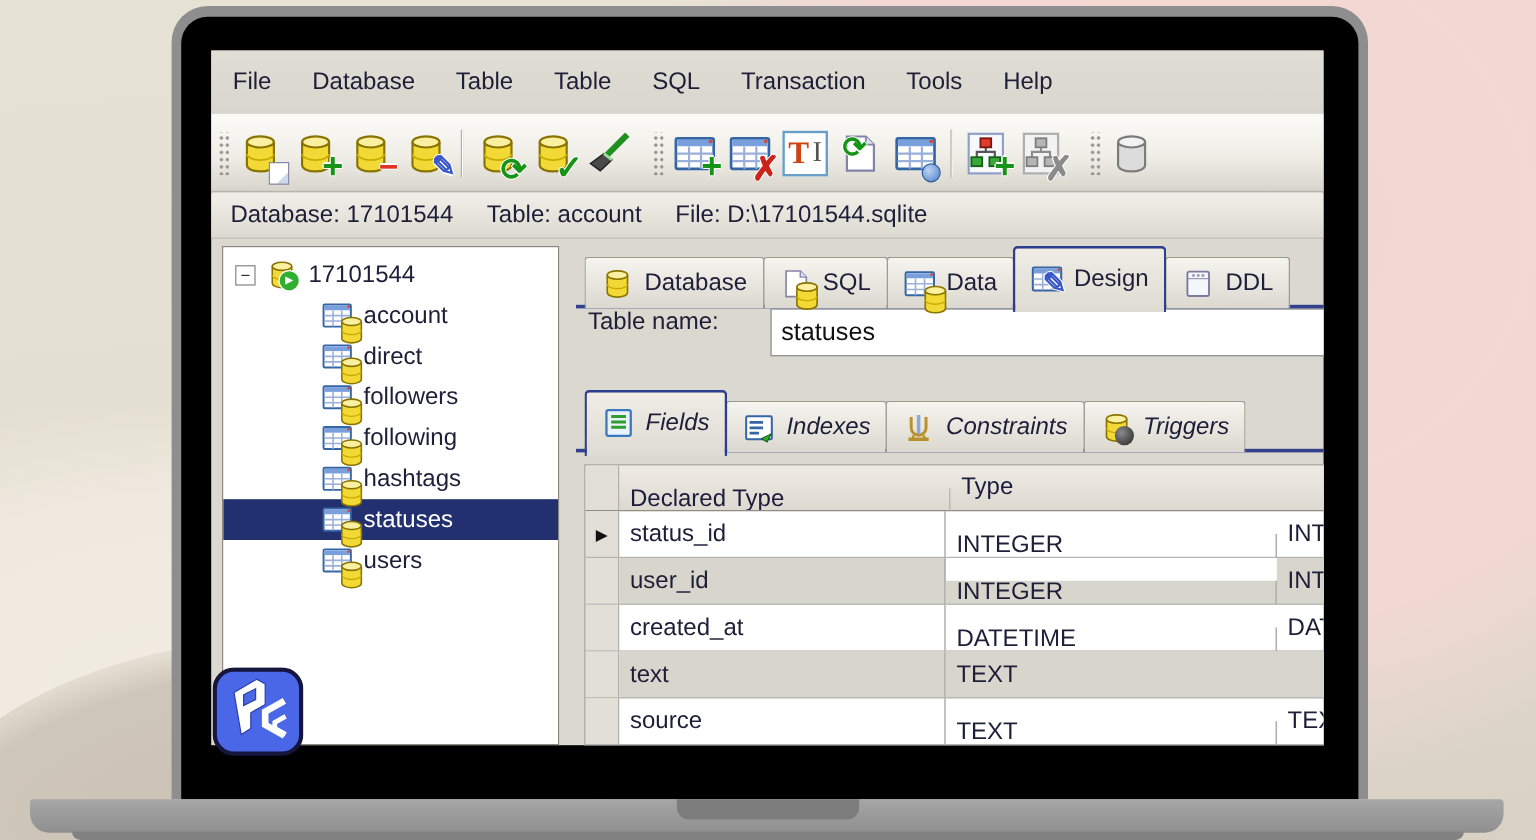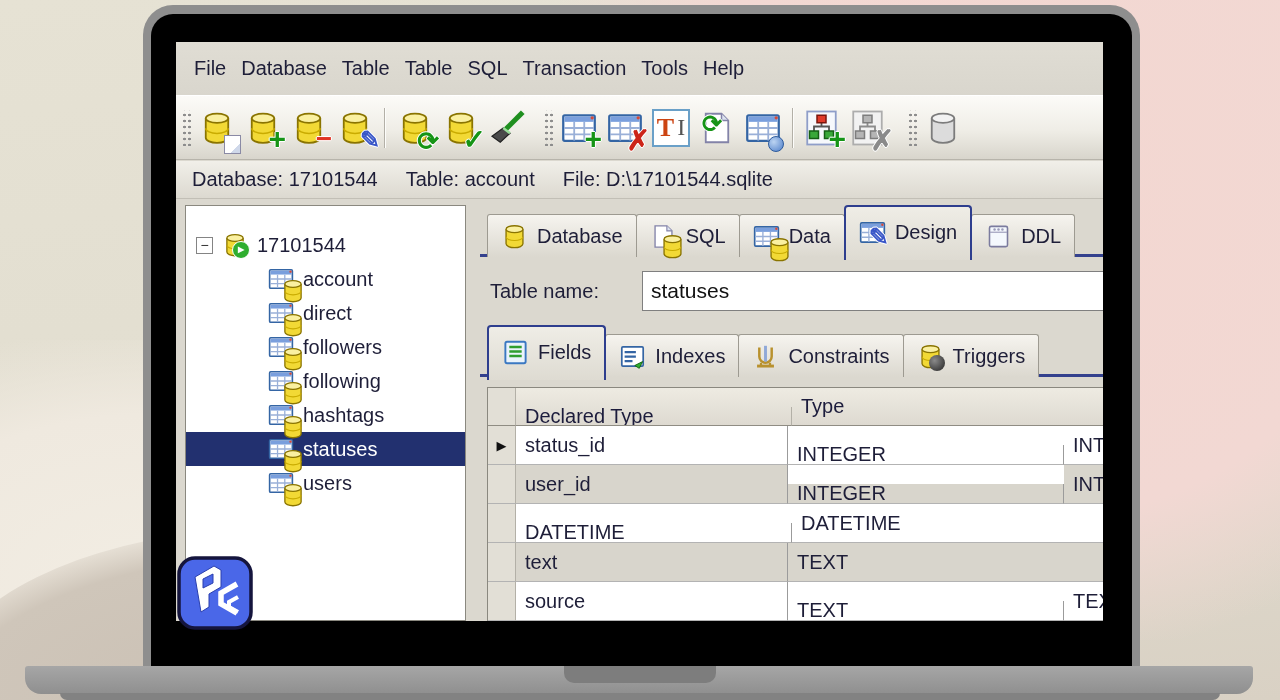--- a/index.html
+++ b/index.html
@@ -26,21 +26,21 @@
     background:#7d7d7d;border-radius:0 0 10px 10px;}
   .laptop-foot{position:absolute;left:60px;top:693px;width:1160px;height:7px;
     background:#828282;border-radius:0 0 12px 12px;}
 
   
   .app{position:absolute;left:176px;top:42px;width:927px;height:579px;overflow:hidden;
     background:#dbd8cf;font-size:20px;color:#1e1e38;}
 
   .menubar{position:absolute;left:0;top:0;width:100%;height:53px;
     background:linear-gradient(#e0ddd4,#d9d6cd);display:flex;align-items:center;
-    padding-left:18px;gap:15px;box-sizing:border-box;}
+    padding-left:18px;gap:34px;box-sizing:border-box;}
   .menu-item{cursor:default;white-space:nowrap;}
 
   .toolbar{position:absolute;left:0;top:53px;width:980px;height:65px;
     background:linear-gradient(#fcfbf8 0%,#efede6 55%,#d8d5cc 100%);
     border-top:1px solid #fff;border-bottom:1px solid #b7b4ab;
     display:flex;align-items:center;padding-left:3px;box-sizing:border-box;}
   .grip{width:9px;height:36px;margin:0 3px;
     background-image:radial-gradient(circle,#8c8c8c 1.1px, rgba(0,0,0,0) 1.6px);
     background-size:5px 6px;background-position:0 2px;}
   .tbtn{position:relative;width:46px;height:48px;display:flex;align-items:center;
@@ -82,21 +82,21 @@
   .rename-box::after{content:"I";font-family:"Liberation Serif",serif;color:#555;font-size:24px;}
 
   .statusbar{position:absolute;left:0;top:119px;width:100%;height:38px;
     background:linear-gradient(#f1efe9,#dcd9d0);border-bottom:1px solid #c2bfb6;
     display:flex;align-items:center;gap:28px;padding-left:16px;box-sizing:border-box;}
 
   .main{position:absolute;left:0;top:158px;width:100%;bottom:0;}
 
   
   .tree{position:absolute;left:9px;top:5px;width:281px;bottom:0;background:#fff;
-    border:1px solid #8a887f;box-sizing:border-box;padding-top:22px;overflow:hidden;}
+    border:1px solid #8a887f;box-sizing:border-box;padding-top:6px;overflow:hidden;}
   .tree-row{height:34px;display:flex;align-items:center;gap:9px;white-space:nowrap;}
   .tree-root{padding-left:10px;}
   .tree-item{padding-left:82px;}
   .tree-item.selected{background:#22306f;color:#fff;}
   .expand-box{width:15px;height:15px;border:1px solid #848484;background:#fff;flex:none;
     display:flex;align-items:center;justify-content:center;}
   .expand-box::after{content:"−";font-size:14px;color:#333;line-height:1;}
   .node-icon{position:relative;width:26px;height:26px;flex:none;}
   .node-icon svg{width:26px;height:26px;}
 
@@ -108,26 +108,26 @@
   .tab{position:relative;display:flex;align-items:center;gap:9px;padding:0 13px;height:42px;
     background:linear-gradient(#f6f4ef,#dbd8cf);border:1px solid #9d9a91;border-bottom:none;
     border-radius:3px 3px 0 0;white-space:nowrap;}
   .tab + .tab{margin-left:-1px;}
   .tab.active{height:50px;background:linear-gradient(#efede6,#dedbd2);
     border:2px solid #2e3e8e;border-bottom:none;z-index:3;margin-bottom:-3px;
     padding-bottom:3px;border-radius:4px 4px 0 0;}
   .tab svg{width:27px;height:27px;}
   .tab .node-icon{width:27px;height:27px;}
 
-  .namerow{height:68px;display:flex;align-items:center;padding-left:10px;box-sizing:border-box;}
+  .namerow{height:68px;display:flex;align-items:flex-start;padding-left:10px;box-sizing:border-box;}
   .namerow label{width:152px;flex:none;}
   .namerow input{width:450px;height:38px;border:1px solid #7f7f7f;background:#fff;
     font-family:"Liberation Sans",sans-serif;font-size:21px;padding:0 8px;color:#111;outline:none;}
 
-  .subtabbar{position:relative;height:52px;}
+  .subtabbar{position:relative;height:52px;font-style:italic;}
   .grid-wrap{margin-left:7px;margin-top:10px;width:900px;
     border:1px solid #8a887f;background:#fff;}
   .grow{display:flex;height:39px;}
   .ghead{height:38px;background:linear-gradient(#eeebe2,#ddd9d0);}
   .gcell{box-sizing:border-box;border-right:1px solid #9b9b9b;border-bottom:1px solid #b3b3b3;
     display:flex;align-items:center;padding-left:9px;white-space:nowrap;overflow:hidden;flex:none;}
   .ghead .gcell{border-right:1px solid #b3b0a7;border-bottom:1px solid #8f8c83;color:#1c1c3c;}
   .gsel{width:28px;background:#e2dfd6;border-right:1px solid #b3b0a7;padding-left:0;
     justify-content:center;}
   .gname{width:272px;}
@@ -526,20 +526,21 @@
             <div class="gcell gtype">INTEGER</div>
           </div>
           <div class="grow alt">
             <div class="gcell gsel"></div>
             <div class="gcell gname">user_id</div>
             <div class="gcell gdecl">INTEGER</div>
             <div class="gcell gtype">INTEGER</div>
           </div>
           <div class="grow">
             <div class="gcell gsel"></div>
+            <div class="gcell gname">created_at</div>
             <div class="gcell gdecl">DATETIME</div>
             <div class="gcell gtype">DATETIME</div>
           </div>
           <div class="grow alt">
             <div class="gcell gsel"></div>
             <div class="gcell gname">text</div>
             <div class="gcell gtype">TEXT</div>
           </div>
           <div class="grow">
             <div class="gcell gsel"></div>

